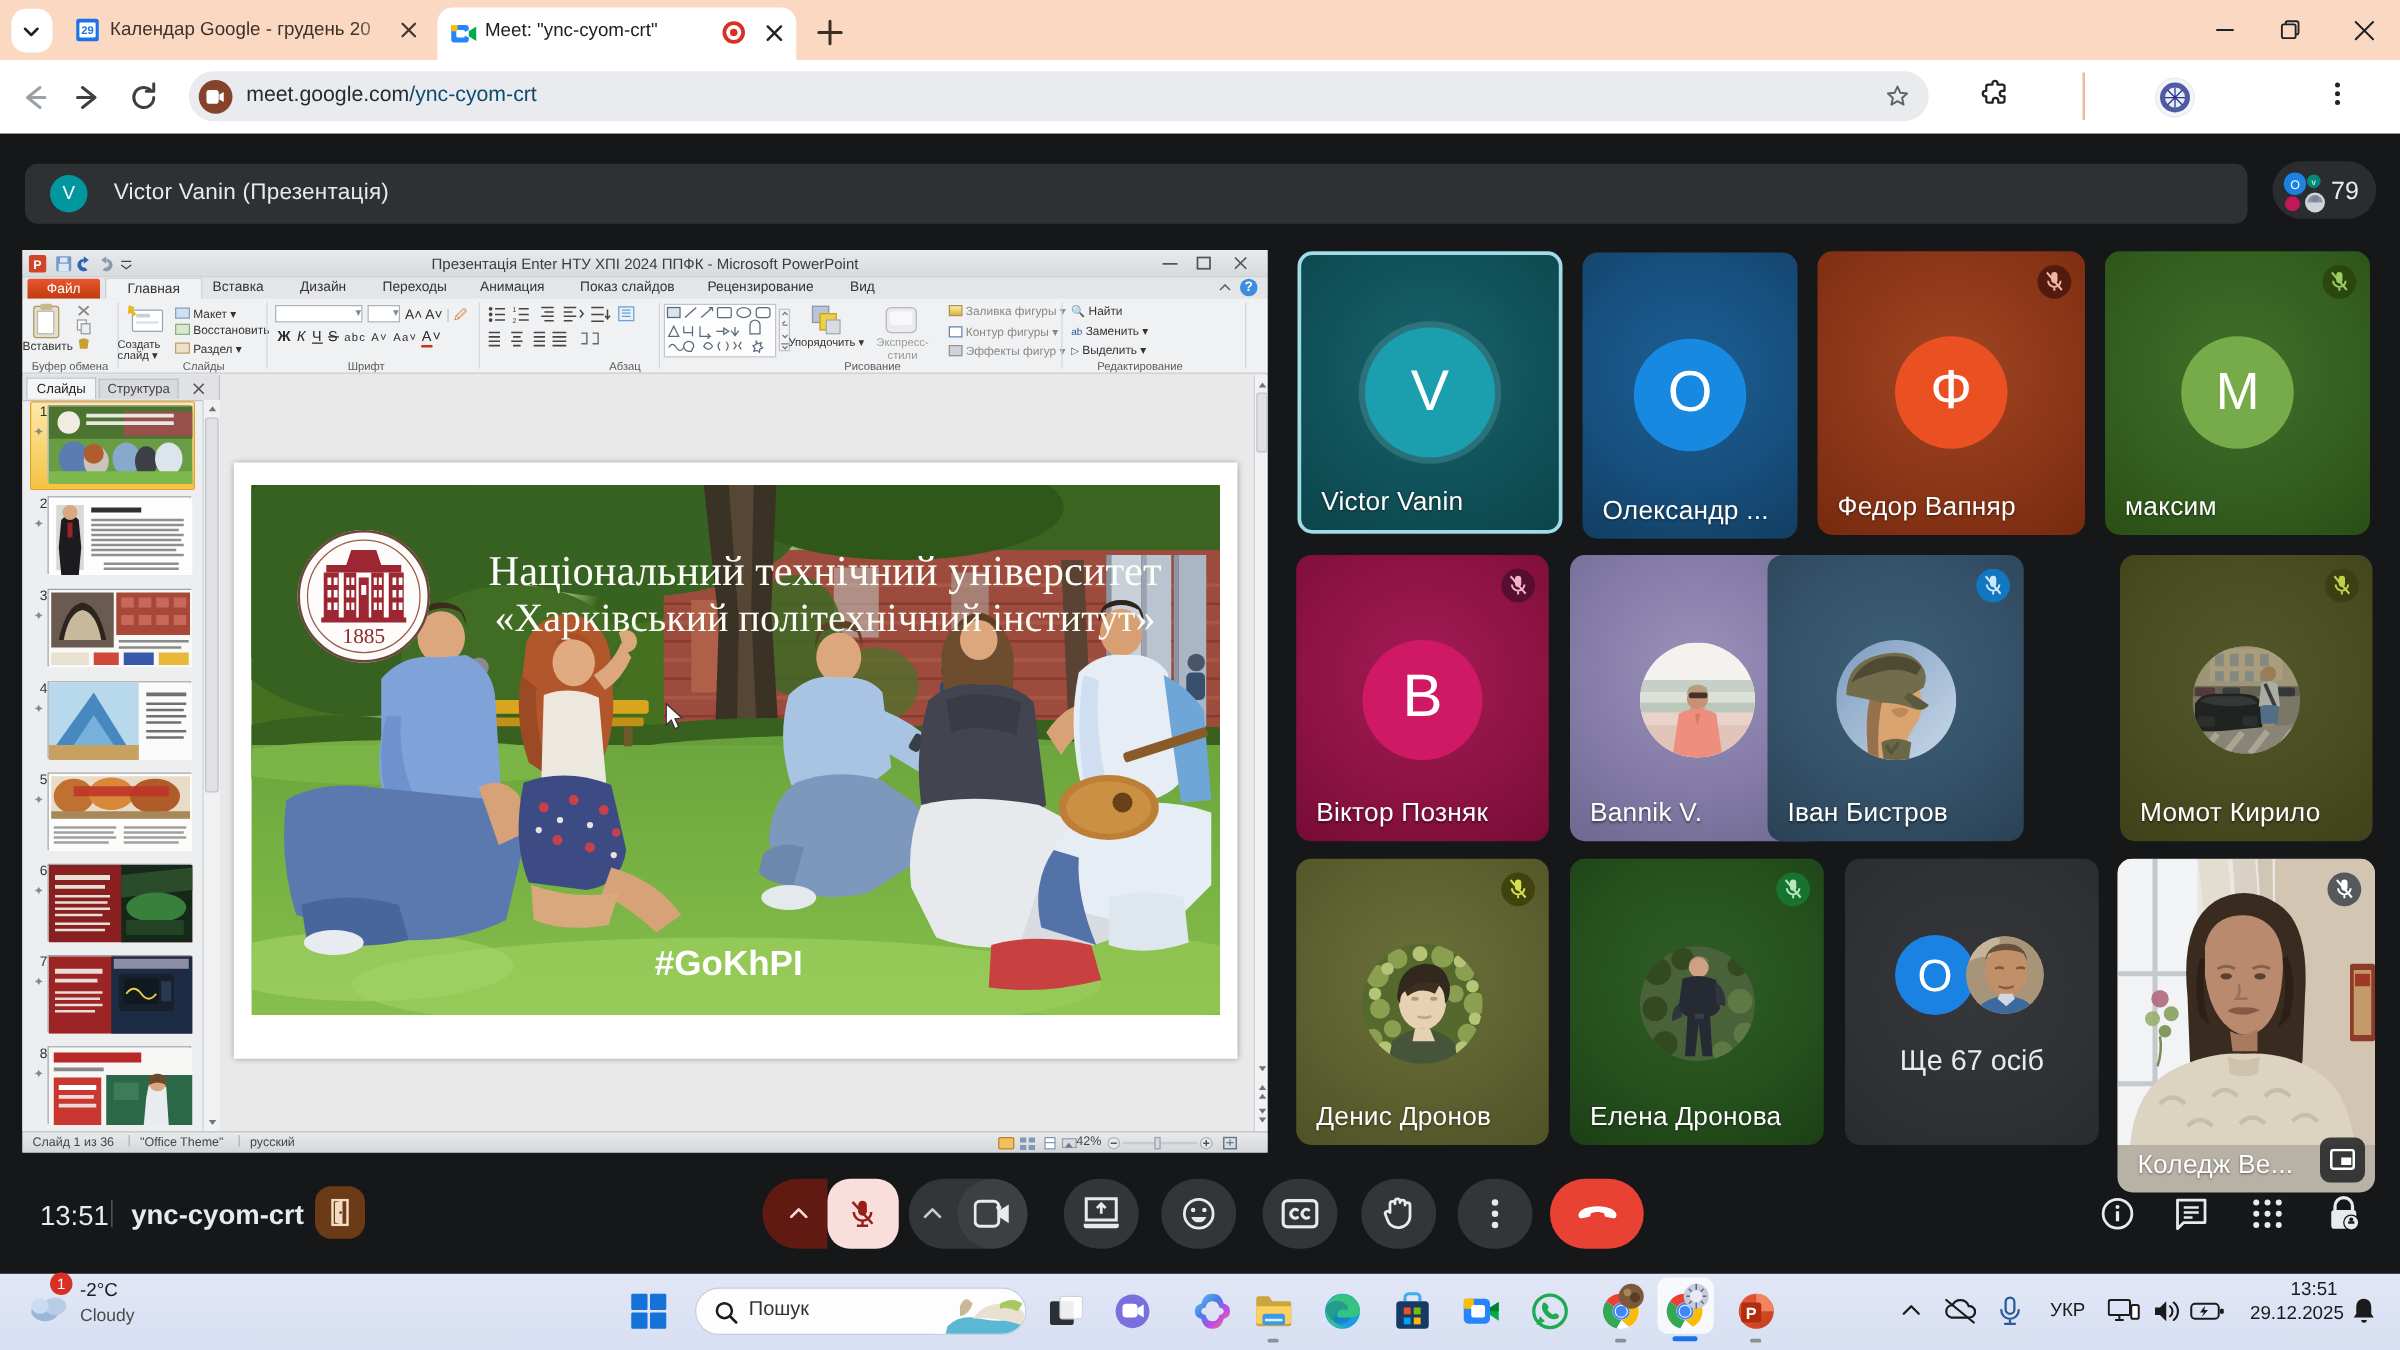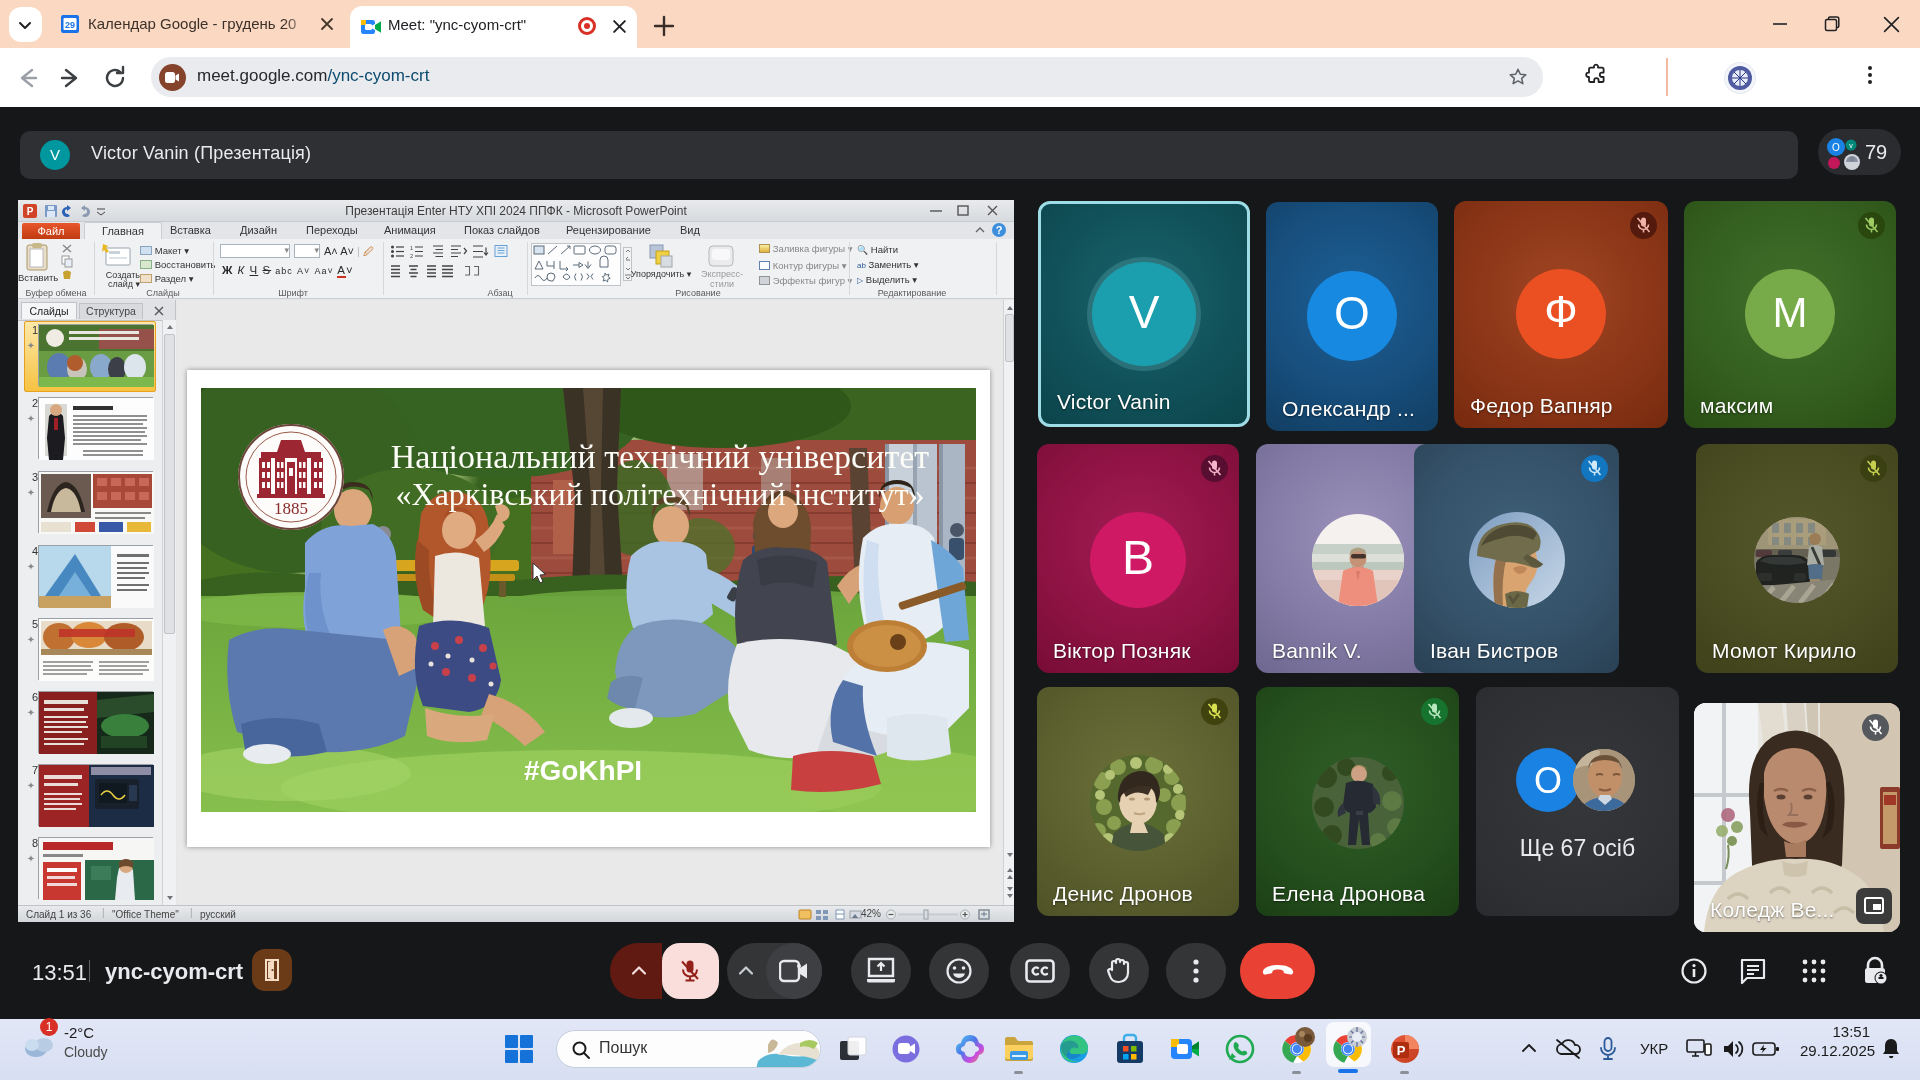--- a/index.html
+++ b/index.html
@@ -241,21 +241,21 @@
             <path d="M3 29 q4 -3 8 0 l-1 7 h-6 Z" fill="#c8a030"></path>
           </svg>
         <div style="position:absolute;left:0px;top:49px;width:76px;font-size:9px;color:#5a5a5a;text-align:center;">Буфер обмена</div>
         <div style="position:absolute;left:76px;top:3px;width:1px;height:53px;background:#d5d8db;"></div>
         <svg style="position:absolute;left:84px;top:4px;" width="30" height="28" viewBox="0 0 30 28">
             <rect x="4" y="5" width="24" height="17" rx="1" fill="#fff" stroke="#9aa4ae" stroke-width="1"></rect>
             <rect x="7" y="8" width="11" height="3" fill="#c8d0d8"></rect>
             <rect x="7" y="14" width="18" height="2" fill="#dce2e8"></rect>
             <path d="M1 1 l5 2 -2 2 3 3 -2 2 -3 -3 -2 2 Z" fill="#e8b820"></path>
           </svg>
-        <div style="position:absolute;left:76px;top:32px;width:46px;font-size:9px;color:#333;text-align:right;line-height:9px;">Создать<br>слайд ▾</div>
+        <div style="position:absolute;left:76px;top:32px;width:46px;font-size:9px;color:#333;text-align:left;line-height:9px;">Создать<br>слайд ▾</div>
         <div style="position:absolute;left:122px;top:6px;font-size:9.5px;color:#333;"><span style="display:inline-block;width:12px;height:9px;background:#cfe0f0;border:1px solid #8aa4c0;vertical-align:-1px;"></span> Макет ▾</div>
         <div style="position:absolute;left:122px;top:20px;font-size:9.5px;color:#333;"><span style="display:inline-block;width:12px;height:9px;background:#d8e8cf;border:1px solid #8ab088;vertical-align:-1px;"></span> Восстановить</div>
         <div style="position:absolute;left:122px;top:34px;font-size:9.5px;color:#333;"><span style="display:inline-block;width:12px;height:9px;background:#f0e0c8;border:1px solid #c0a070;vertical-align:-1px;"></span> Раздел ▾</div>
         <div style="position:absolute;left:100px;top:49px;width:90px;font-size:9px;color:#5a5a5a;text-align:center;">Слайды</div>
         <div style="position:absolute;left:195px;top:3px;width:1px;height:53px;background:#d5d8db;"></div>
         <div style="position:absolute;left:202px;top:5px;width:70px;height:14px;background:#fff;border:1px solid #aab4be;font-size:9px;color:#666;">
             <span style="float:right;color:#888;">▾</span>
           </div>
         <div style="position:absolute;left:276px;top:5px;width:26px;height:14px;background:#fff;border:1px solid #aab4be;font-size:9px;color:#666;">
             <span style="float:right;color:#888;">▾</span>
@@ -1062,21 +1062,21 @@
               <ellipse cx="89" cy="30" rx="17" ry="20" fill="#c29068"></ellipse>
               <path d="M72 22 Q74 8 89 8 Q104 8 106 22 L103 16 Q89 10 75 16 Z" fill="#6a5038"></path>
               <path d="M80 28 q4 -2 7 0 M97 28 q4 -2 7 0" stroke="#7a5838" stroke-width="2" fill="none"></path>
               <path d="M83 42 q6 3 12 0" stroke="#8a5c42" stroke-width="2" fill="none"></path>
               <path d="M62 64 Q72 50 89 50 Q106 50 114 64 L114 70 H62 Z" fill="#3c6a9c"></path>
               <path d="M82 52 L89 58 L96 52 L94 48 H84 Z" fill="#cfd8e2"></path>
             </g>
           </svg>
         <div class="abs" style="left:0;top:148px;width:203px;text-align:center;color:#e8eaed;font-size:23px;font-weight:500;">Ще 67 осіб</div>
       </div>
-      <div class="tile" style="left:1694px;top:580px;width:206px;height:229px;background:#b8b2a6;margin-top:16px;">
+      <div class="tile" style="left:1694px;top:580px;width:206px;height:267px;background:#b8b2a6;">
         <svg width="206" height="229" viewBox="0 0 206 229">
           <rect width="206" height="229" fill="#cfc2ae"></rect>
           <rect x="126" y="0" width="80" height="229" fill="#d2c5b2"></rect>
           <rect x="0" y="0" width="126" height="229" fill="#e9e7e2"></rect>
           <rect x="0" y="0" width="64" height="229" fill="#f2f3f4"></rect>
           <path d="M30 0 V229 M0 92 H64 M0 180 H64" stroke="#c5c9cd" stroke-width="4"></path>
           <path d="M64 0 Q74 60 68 130 Q64 190 70 229 L92 229 Q86 170 90 110 Q94 50 88 0 Z" fill="#e3ddd1"></path>
           <path d="M92 0 Q98 70 94 140 Q92 190 96 229 L112 229 Q108 160 112 90 Q114 40 110 0 Z" fill="#d9d2c4"></path>
           <path d="M112 0 Q118 80 114 160 L116 229 L126 229 L124 0 Z" fill="#cfc6b6"></path>
           <g opacity=".9">

